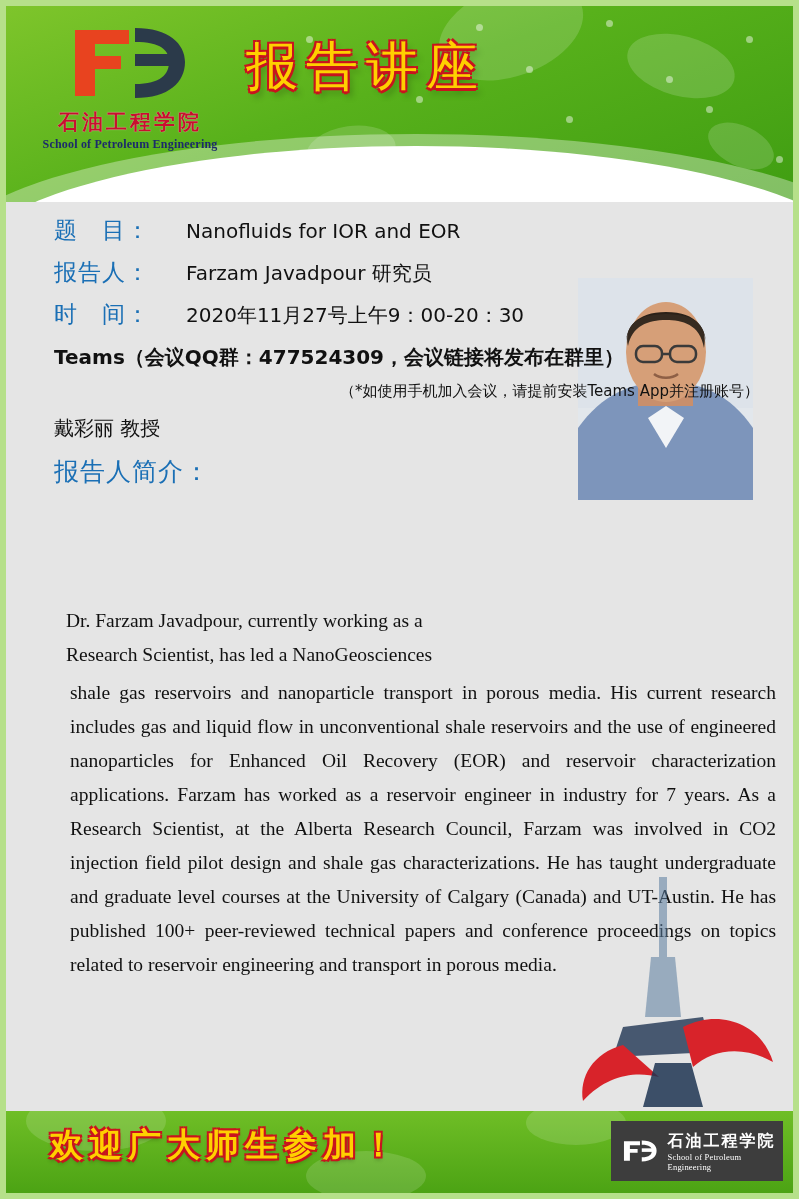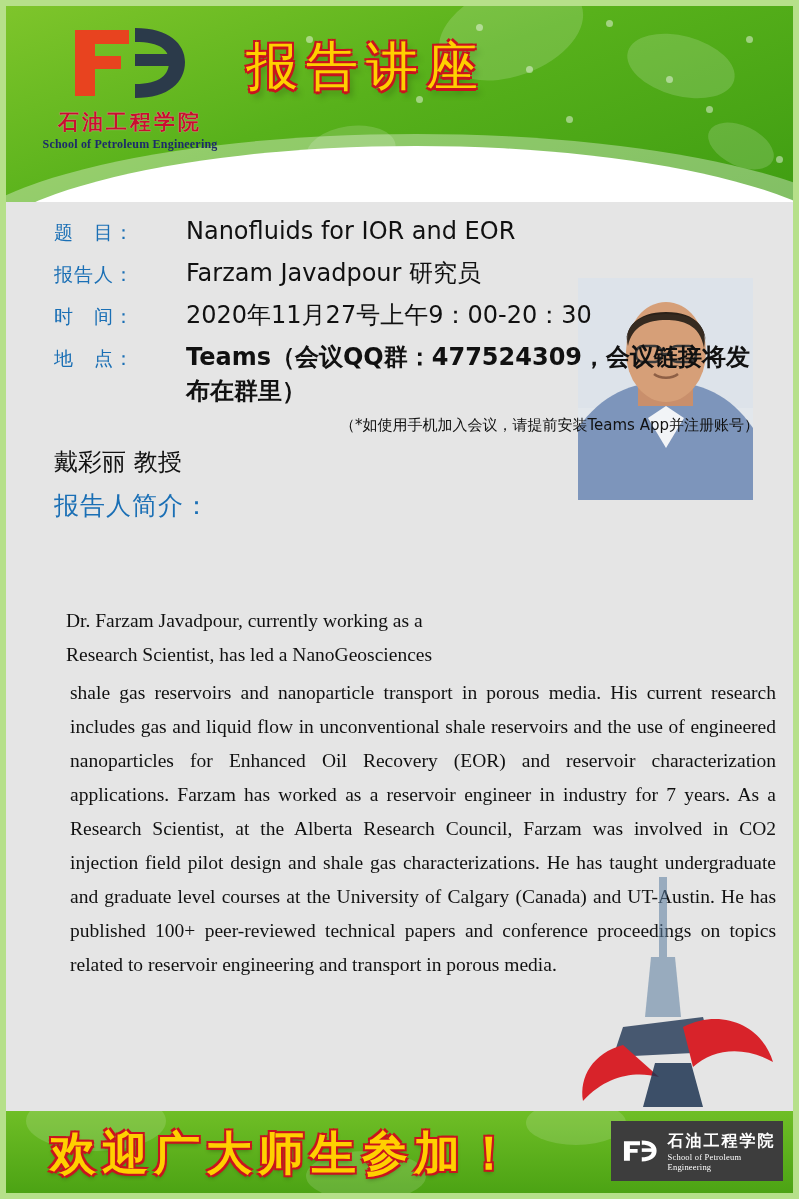--- a/index.html
+++ b/index.html
@@ -122,30 +122,30 @@
   }
   .field-row {
     display: flex;
     align-items: baseline;
     padding: 0 34px 0 48px;
     margin-bottom: 8px;
   }
   .field-label {
     color: #1a6fb5;
     font-family: "DejaVu Sans", sans-serif;
-    font-size: 19px;
+    font-size: 23px;
     width: 132px;
     flex: 0 0 132px;
     letter-spacing: 1px;
     white-space: nowrap;
   }
   .field-value {
     color: #111111;
     font-family: "DejaVu Sans", sans-serif;
-    font-size: 24px;
+    font-size: 20px;
     line-height: 34px;
   }
   .field-value.wide { max-width: 590px; font-weight: bold; }
   .note {
     text-align: right;
     padding-right: 46px;
     font-family: "DejaVu Sans", sans-serif;
     font-size: 15px;
     color: #111111;
     margin-top: 6px;
@@ -211,21 +211,21 @@
     position: absolute;
     border-radius: 50%;
     background: rgba(255,255,255,0.14);
   }
   .footer-text {
     position: absolute;
     left: 44px;
     top: 12px;
     font-family: "DejaVu Sans", sans-serif;
     font-weight: bold;
-    font-size: 46px;
+    font-size: 33px;
     letter-spacing: 6px;
     color: #ffd000;
     text-shadow:
       2px 2px 0 #c9131e,
       -2px 2px 0 #c9131e,
       2px -2px 0 #c9131e,
       -2px -2px 0 #c9131e,
       0 3px 4px rgba(0,0,0,0.3);
     text-align: right;
   }
@@ -325,21 +325,20 @@
       <div class="field-label">报告人：</div>
       <div class="field-value">Farzam Javadpour 研究员</div>
     </div>
 
     <div class="field-row">
       <div class="field-label">时　间：</div>
       <div class="field-value">2020年11月27号上午9：00-20：30</div>
     </div>
 
     <div class="field-row">
-      <div class="field-label">地　点：</div>
       <div class="field-value wide">Teams（会议QQ群：477524309，会议链接将发布在群里）</div>
     </div>
 
     <div class="note">（*如使用手机加入会议，请提前安装Teams App并注册账号）</div>
 
     <div class="field-row invite-row">
       <div class="field-value">戴彩丽 教授</div>
     </div>
 
     <div class="bio-title">报告人简介：</div>

